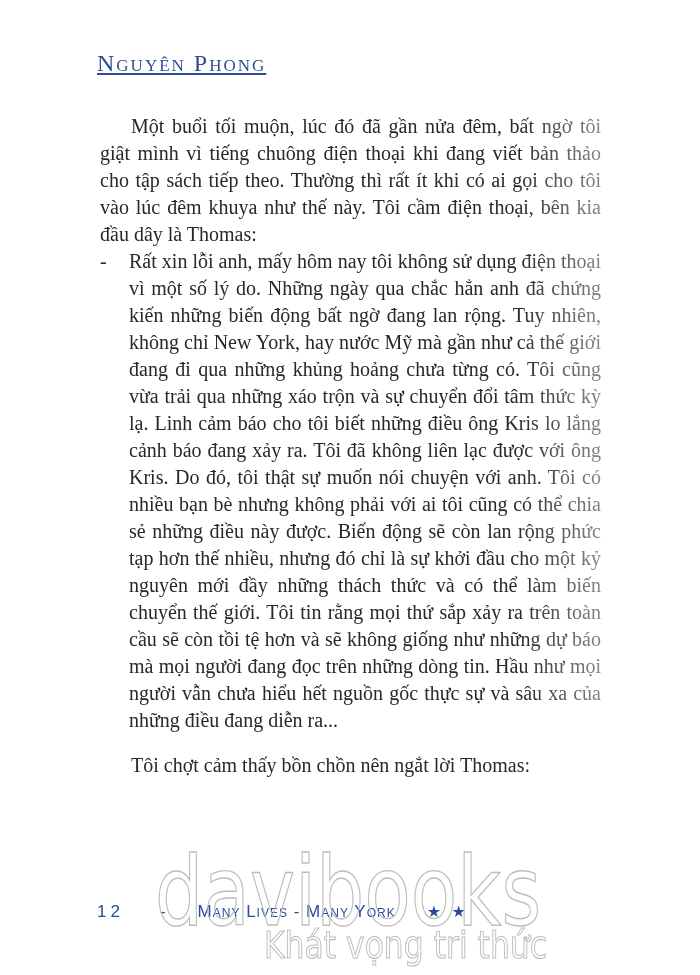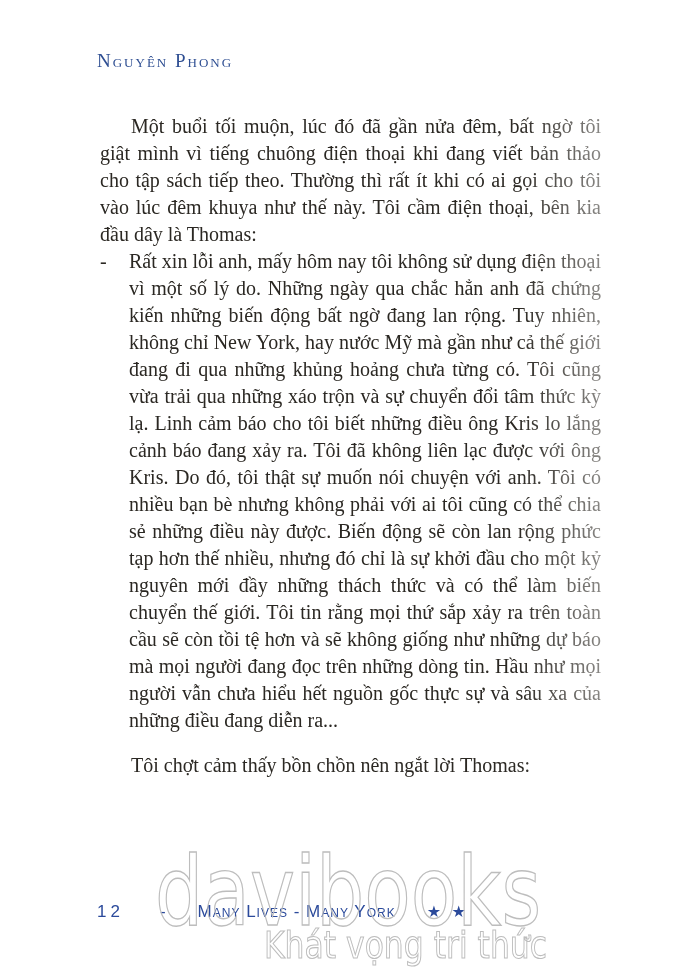--- a/index.html
+++ b/index.html
@@ -14,23 +14,24 @@
     background: var(--background, #ffffff);
     overflow: hidden;
     font-family: "Liberation Serif", serif;
   }
   .author-header {
     position: absolute;
     left: 97px;
     top: 50px;
     font-family: "Liberation Serif", serif;
     font-variant: small-caps;
-    font-size: 19px;
+    font-size: 24px;
     letter-spacing: 2px;
     color: var(--accent-blue, #2e4e92);
+    text-decoration: underline;
   }
   .content {
     position: absolute;
     left: 100px;
     top: 113px;
     width: 501px;
     font-size: 20px;
     line-height: 27px;
     color: var(--body-text, #2b2823);
     text-align: justify;

